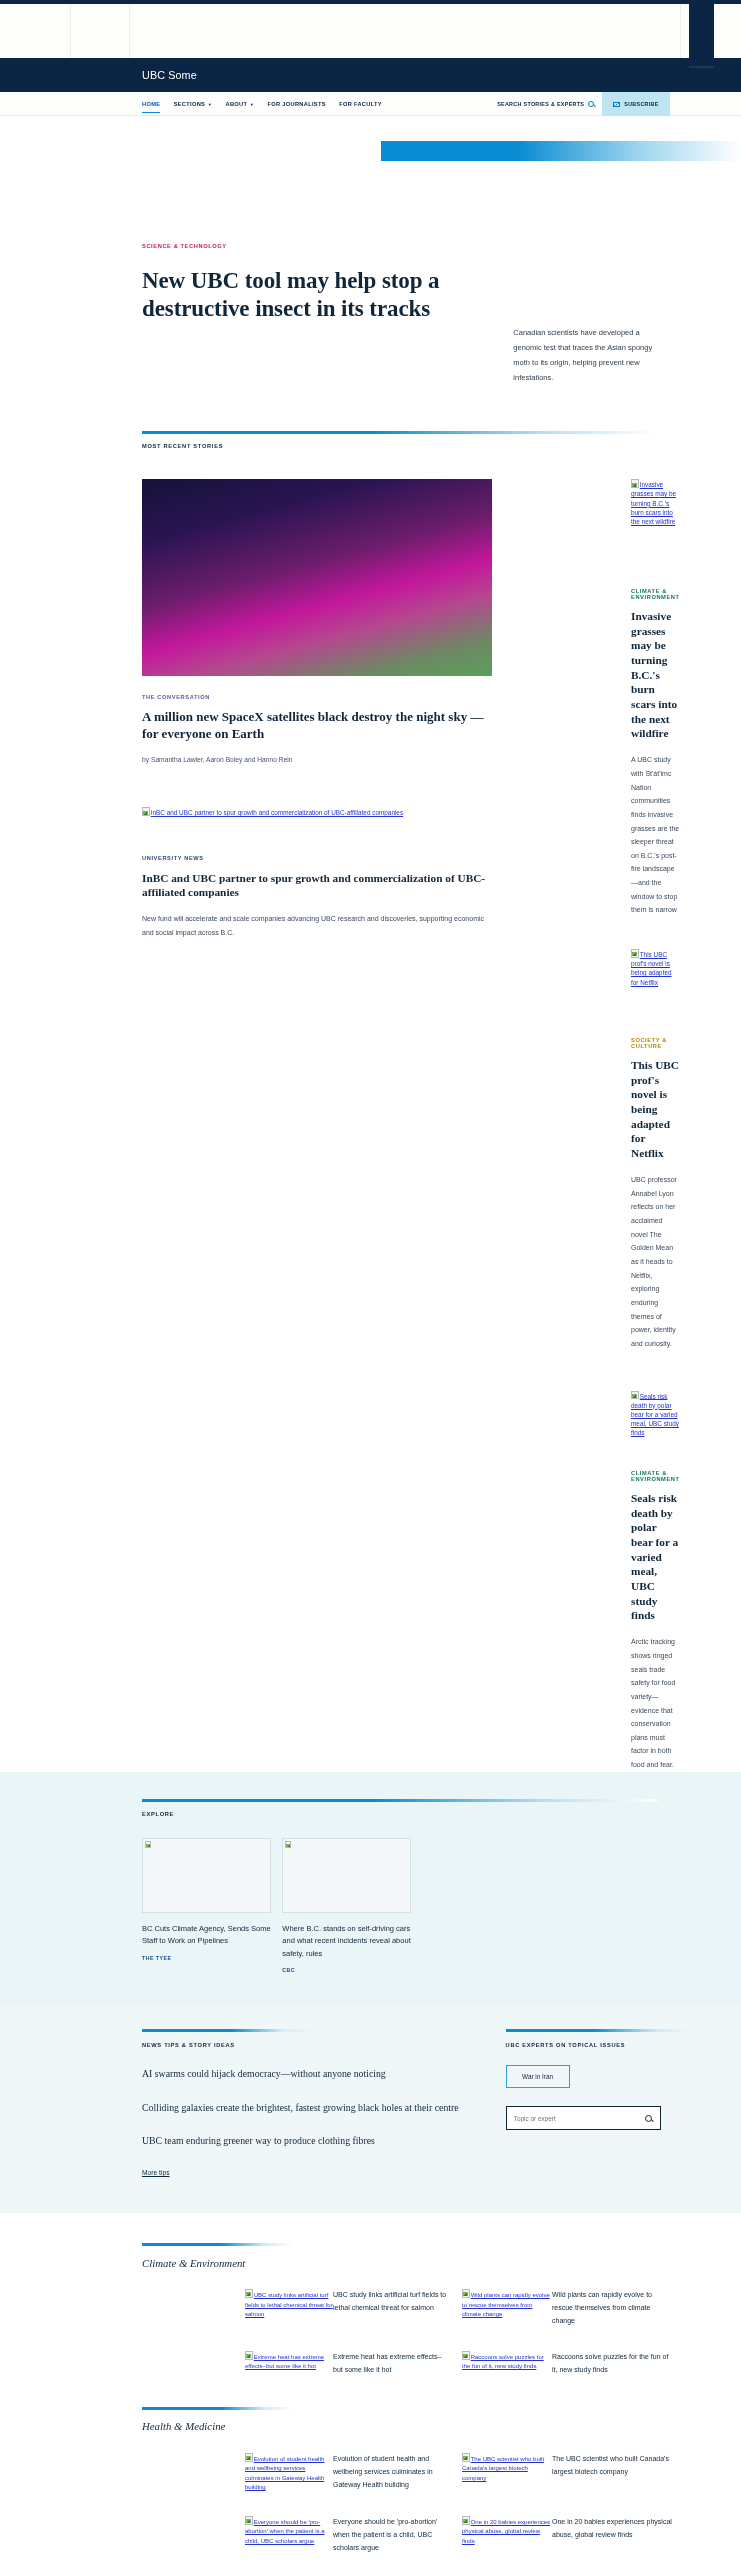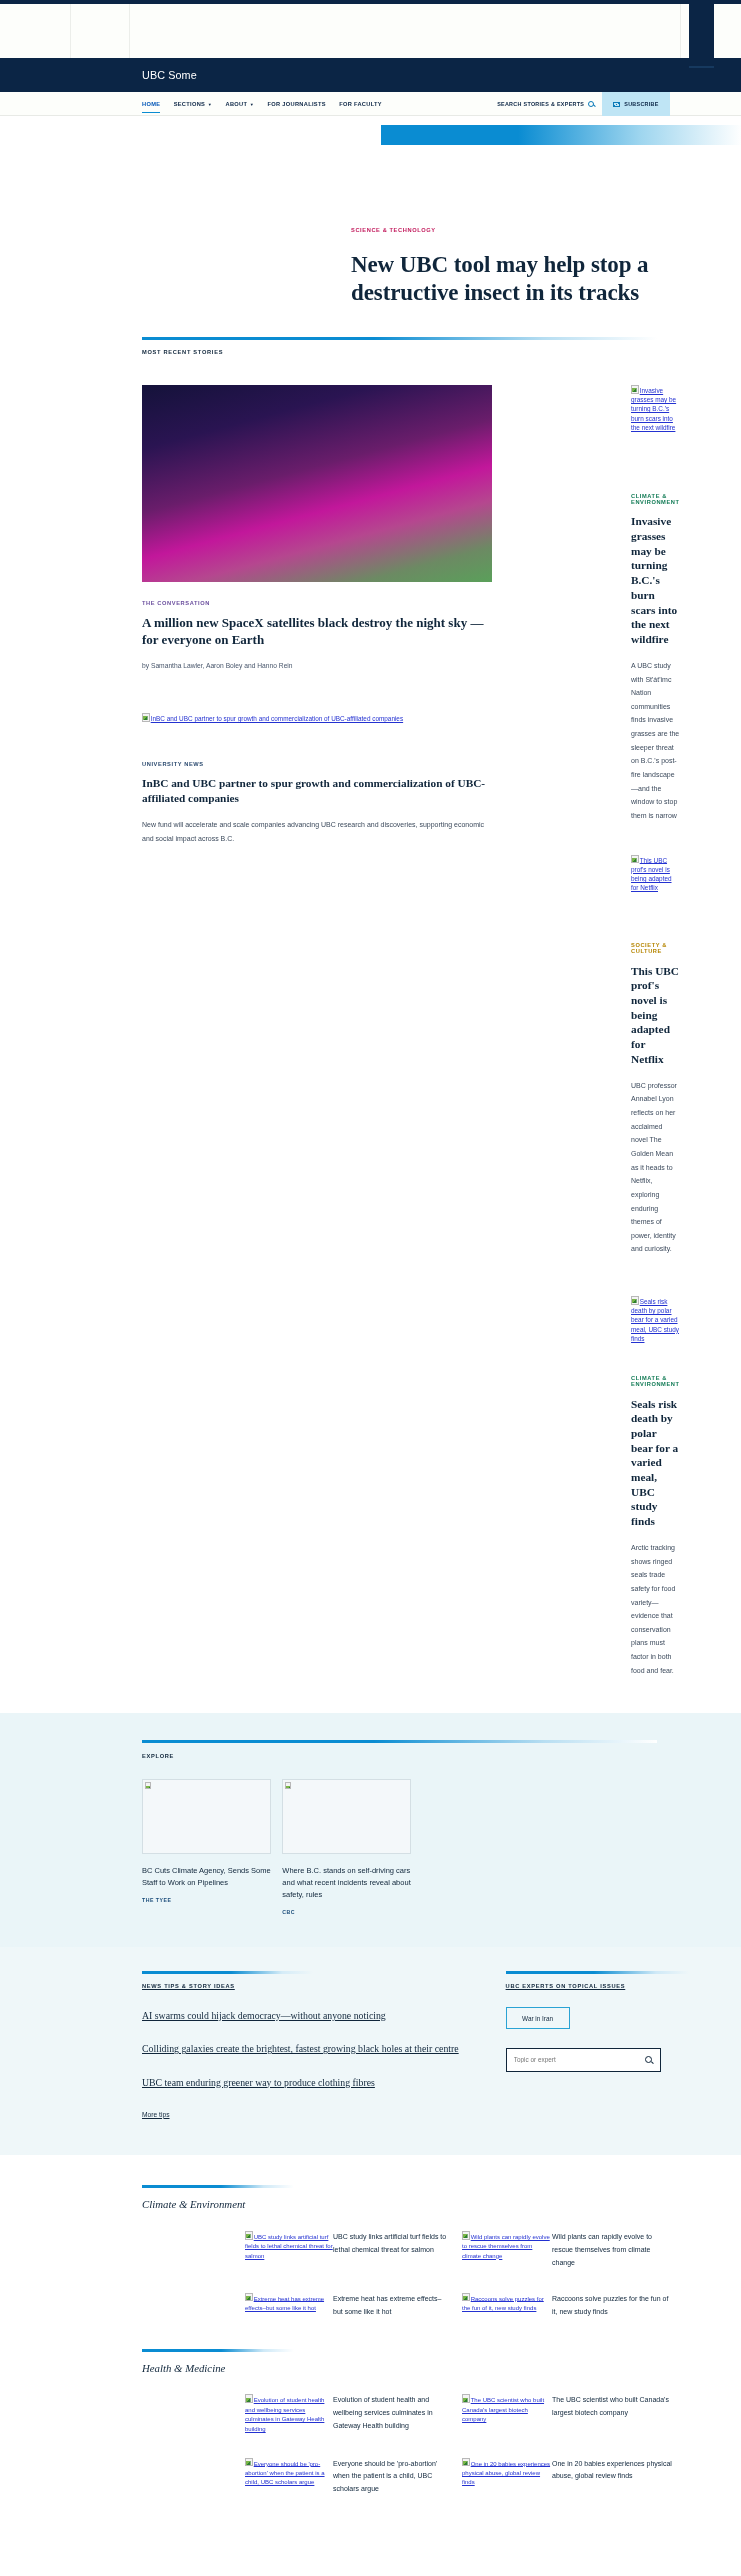--- a/index.html
+++ b/index.html
@@ -66,21 +66,21 @@
     border: 0.5px solid #b8b8b8;
   }
   .broken-small { font-size: 6px; }
 
   
   .hero { position: relative; padding-top: 0; }
   .hero-gradient {
     position:absolute; left: 381px; top: 9.3px; width: 361px; height: 19.6px;
     background: linear-gradient(to right, #0a8cd2 0%, #0a8cd2 38%, #9fd6ef 72%, #ffffff 100%);
   }
-  .hero-inner { width:598px; margin:0 auto; padding: 111px 0 0 70px; display:flex;justify-content:flex-end; }
+  .hero-inner { width:598px; margin:16px auto; padding: 111px 0 0 70px; display:flex; }
   .hero-left { width: 319px; }
   .kicker { font-size: 5.7px; font-weight:700; letter-spacing:0.6px; color:#c2185b; margin-bottom: 17.5px; text-transform:uppercase; }
   .kicker.green { color:#107a54; }
   .kicker.purple { color:#6b4f9e; }
   .kicker.gold { color:#b58500; }
   .kicker.navy { color:#2b4a6f; }
   h1.hero-title {
     font-family: "Liberation Serif", serif; font-weight: 700; font-size: 23px; line-height: 1.22;
     color:#10263b; letter-spacing:-0.1px;
   }
@@ -102,21 +102,21 @@
   .story-img { width: 350px; height: 197px; display:block; }
   .img-aurora { background: linear-gradient(165deg,#14123a 0%, #2a1452 22%, #6a1d6b 44%, #c2179b 60%, #b5478f 72%, #6c8a63 88%, #5aa05a 100%); }
   h2.story-title {
     font-family:"Liberation Serif", serif; font-weight:700; font-size:13px; line-height:1.3; color:#10263b; margin-top: 9.3px;
   }
   h2.story-title.sm { font-size: 11.3px; }
   .byline { font-size:6.7px; color:#48566b; margin-top: 13.4px; }
   .dek { font-size:7px; line-height:1.95; color:#3c4a5c; margin-top: 12.4px; }
 
   
-  .explore { background:#eaf5f8; padding: 27px 0 32px; margin-top: 36px; }
+  .explore { background:#eaf5f8; padding: 27px 0 32px; }
   .explore-inner { width:598px; margin:0 auto; padding-left:70px; }
   .cards { display:flex; gap: 11.3px; margin-top: 20.6px; }
   .card { width: 129px; }
   .card-thumb { width:129px; height:75px; border:0.5px solid #d4dfe4; background:#f4f8fa; position:relative; }
   .card-thumb .bi { position:absolute; left:2.1px; top:2.1px; width:5.7px; height:6.7px;
     background: linear-gradient(135deg,#7ab648 0 48%, #2f7f2f 48% 100%) no-repeat 0 2.1px/4.6px 4.1px, #f4f4f4;
     border:0.5px solid #b8b8b8; }
   .card-thumb.photo { background:#2a6fb8; border:none; overflow:hidden; }
   .photo-man { position:absolute; inset:0;
     background:
@@ -126,21 +126,21 @@
   }
   .photo-man::after{ content:""; position:absolute; left:16%; right:16%; bottom:0; height:42%;
     background: radial-gradient(ellipse 60% 100% at 50% 100%, #1c6048 0 46%, #222c33 47% 100%); }
   .photo-glasses { position:absolute; left:34%; top:30%; width:32%; height:3.6px;
     border-top:1px solid #101010; }
   .card-title { font-size:7.5px; line-height:1.65; color:#10263b; margin-top: 10.3px; }
   .card-src { font-size:5.2px; font-weight:700; letter-spacing:0.5px; color:#1a4c7a; margin-top:7.2px; text-transform:uppercase; }
 
   
   .tips-wrap { background:#eff7f9; padding: 24px 0 36px; }
-  .tips-inner { width:598px; margin:0 auto; padding-left:70px; display:flex;text-decoration:underline; }
+  .tips-inner { width:598px; margin:0 auto; padding-left:70px; display:flex; }
   .tips-col { width: 371px; }
   .experts-col { width: 185px; padding-left: 20.6px; }
   .tip-item { font-family:"Liberation Serif", serif; font-size:9.8px; line-height:1.4; color:#10263b; margin-top: 19.6px; }
   .more-tips { font-size:6.7px; color:#10263b; text-decoration: underline; display:inline-block; margin-top: 21.6px; cursor:pointer; }
   .expert-chip {
     display:inline-block; border:1px solid #2aa3d4; padding: 6.7px 15.5px; font-size:6.4px;
     color:#10263b; margin-top: 17.5px; background:transparent; cursor:pointer;
   }
   .expert-search {
     display:flex; align-items:center; border:1px solid #10263b; height: 24px; margin-top: 18.5px;
@@ -211,20 +211,23 @@
     </div>
   </div>
 </div>
 
 <div class="hero">
   <div class="hero-gradient"></div>
   <div class="hero-inner">
     <div class="hero-left">
       <div class="kicker">SCIENCE &amp; TECHNOLOGY</div>
       <h1 class="hero-title">New UBC tool may help stop a destructive insect in its tracks</h1>
+    </div>
+    <div class="hero-right">
+      <div class="hero-dek">Canadian scientists have developed a genomic test that traces the Asian spongy moth to its origin, helping prevent new infestations.</div>
     </div>
   </div>
 </div>
 
 <div class="recent">
   <div class="rule-grad"></div>
   <div class="section-label">MOST RECENT STORIES</div>
 
   <div class="recent-grid">
     <div class="recent-col-left">

